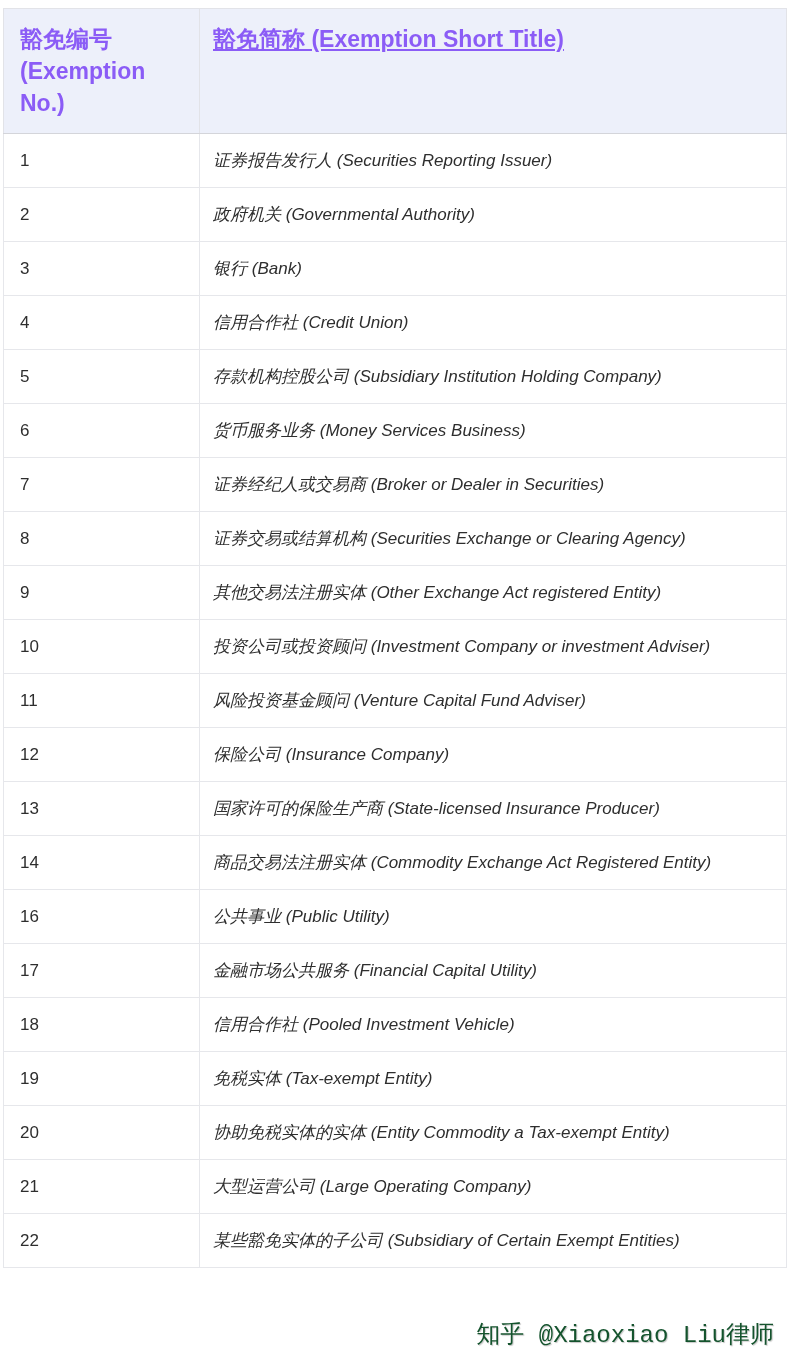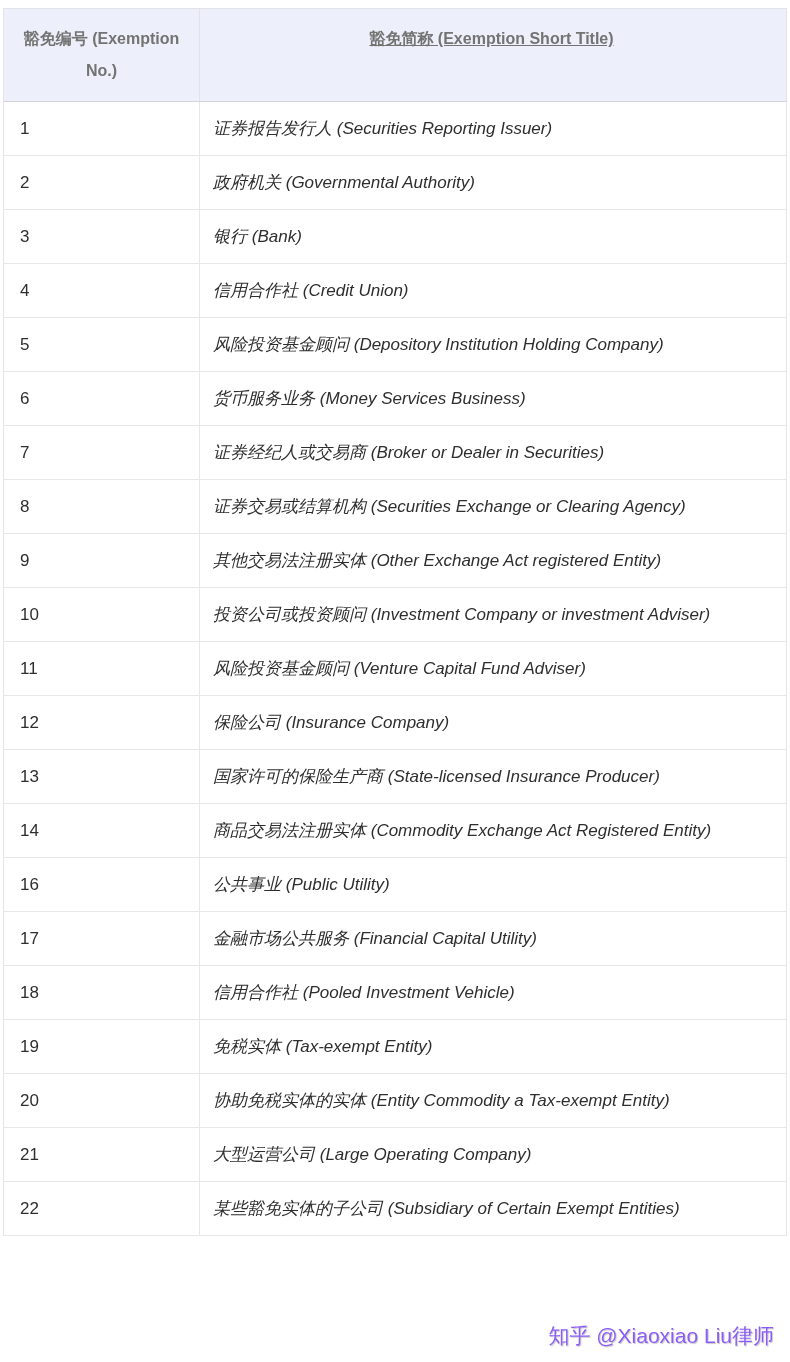--- a/index.html
+++ b/index.html
@@ -19,24 +19,24 @@
   table.exemption-table {
     border-collapse: collapse;
     table-layout: fixed;
     width: 784px;
     margin: 8px 3px 0 3px;
     border: 1px solid #e2e3e8;
   }
   col.col-no { width: 196px; }
   thead th {
     background: #edf0fa;
-    color: #737373;
-    font-size: 16px;
+    color: #8b5cf6;
+    font-size: 23px;
     font-weight: bold;
-    text-align: center;
+    text-align: left;
     vertical-align: top;
     line-height: 32px;
     padding: 14px 16px 14px 16px;
     border: 1px solid #e2e3e8;
     border-bottom: 1px solid #d4d5da;
     height: 92px;
   }
   thead th.short-title-col { padding-left: 13px; text-decoration: underline; }
   tbody td {
     color: #2e2e2e;
@@ -47,25 +47,26 @@
     padding: 13px 14px 13px 16px;
     border: 1px solid #e6e7eb;
     background: #ffffff;
     word-wrap: break-word;
   }
   tbody td.title-cell { padding-left: 13px; font-style: italic; }
   .watermark {
     position: absolute;
     right: 16px;
     bottom: 12px;
-    font-size: 21px;
-    color: #8b5cf6;
+    font-size: 24px;
+    color: #14532d;
     text-shadow: -1px -1px 0 #ffffff, 1px 1px 1px #c6c6c6;
     white-space: nowrap;
     pointer-events: none;
+    font-family: Liberation Mono, monospace;
   }
 </style>
 </head>
 <body>
 
 <div class="page">
 
   <table class="exemption-table">
     <colgroup>
       <col class="col-no">
@@ -89,21 +90,21 @@
         <tr>
           <td class="no-cell">3</td>
           <td class="title-cell">银行 (Bank)</td>
         </tr>
         <tr>
           <td class="no-cell">4</td>
           <td class="title-cell">信用合作社 (Credit Union)</td>
         </tr>
         <tr>
           <td class="no-cell">5</td>
-          <td class="title-cell">风险投资基金顾问 (Depository Institution Holding Company)</td>
+          <td class="title-cell">存款机构控股公司 (Subsidiary Institution Holding Company)</td>
         </tr>
         <tr>
           <td class="no-cell">6</td>
           <td class="title-cell">货币服务业务 (Money Services Business)</td>
         </tr>
         <tr>
           <td class="no-cell">7</td>
           <td class="title-cell">证券经纪人或交易商 (Broker or Dealer in Securities)</td>
         </tr>
         <tr>

